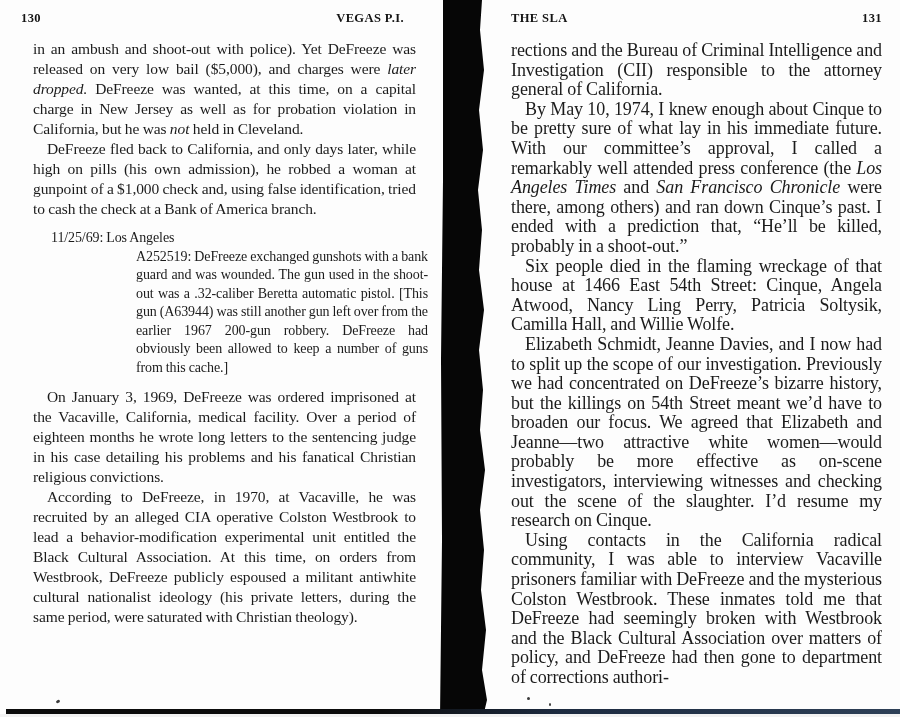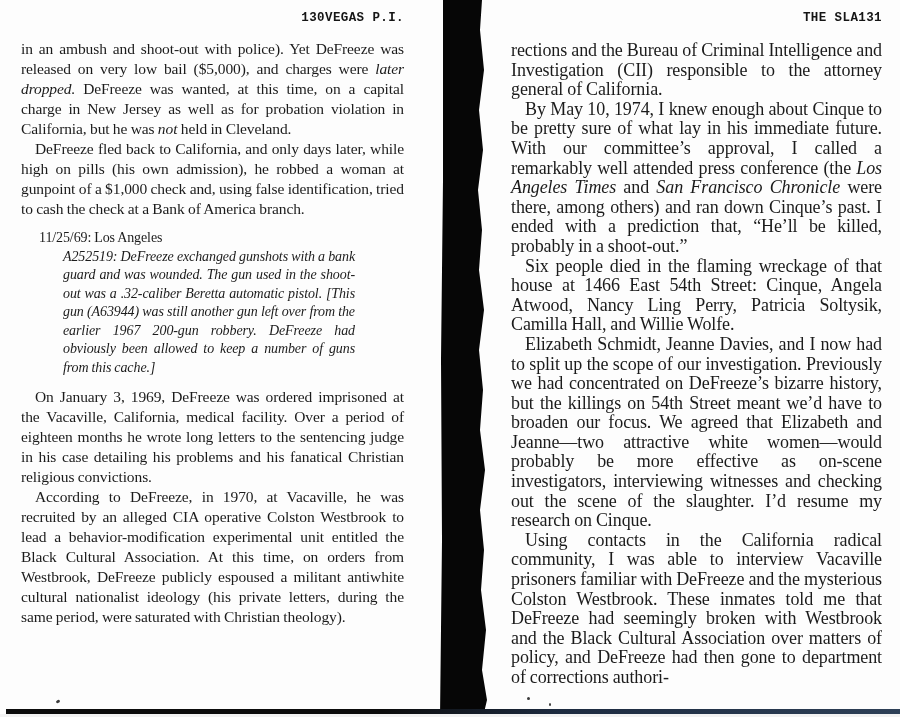--- a/index.html
+++ b/index.html
@@ -6,40 +6,40 @@
   .spread{
     position:relative;width:900px;height:717px;overflow:hidden;
     background:#fdfdfd;color:#1b1b1b;
     font-family:"Liberation Serif", serif;
   }
   .page{position:absolute;top:0;height:717px;overflow:hidden;background:#fdfdfd;}
   .page-left{left:0;width:437px;}
   .page-right{left:491px;width:411px;}
 
   .running{
-    position:absolute;top:11px;display:flex;justify-content:flex-end;
-    font-family:Liberation Mono, monospace;font-weight:bold;
+    position:absolute;top:11px;display:flex;justify-content:space-between;
+    font-family:Liberation Serif, serif;font-weight:bold;
     font-size:12.5px;letter-spacing:0.4px;color:#151515;
   }
   .page-left .running{left:21px;width:383px;}
   .page-right .running{left:20px;width:371px;}
 
   .textblock{
     position:absolute;text-align:justify;
     word-spacing:-0.4px;letter-spacing:-0.1px;
   }
-  .page-left .textblock{left:21px;top:39px;width:383px;font-size:15.5px;line-height:20px;}
+  .page-left .textblock{left:33px;top:39px;width:383px;font-size:15.5px;line-height:20px;}
   .page-right .textblock{left:20px;top:41px;width:371px;font-size:18px;line-height:19.6px;}
 
   .textblock p{margin:0;text-indent:14px;}
   .textblock p.cont{text-indent:0;}
 
   .case-note{margin:10px 0;font-size:14px;line-height:18.5px;}
   .case-note .dateline{margin-left:18px;}
-  .case-note .note-body{margin-left:42px;width:292px;text-align:justify;font-style:italic;}
+  .case-note .note-body{margin-left:103px;width:292px;text-align:justify;}
 
   .gutter{
     position:absolute;left:437px;top:0;width:56px;height:717px;background:#060606;
     clip-path:polygon(6px 0px,45px 0px,43px 30px,47px 70px,42px 110px,46px 150px,
       41px 190px,45px 230px,42px 270px,47px 310px,42px 350px,46px 390px,43px 430px,
       48px 470px,43px 510px,47px 550px,44px 590px,49px 630px,45px 670px,50px 700px,
       46px 717px,3px 717px,5px 540px,4px 360px,6px 180px);
   }
 
   .scan-bottom{

